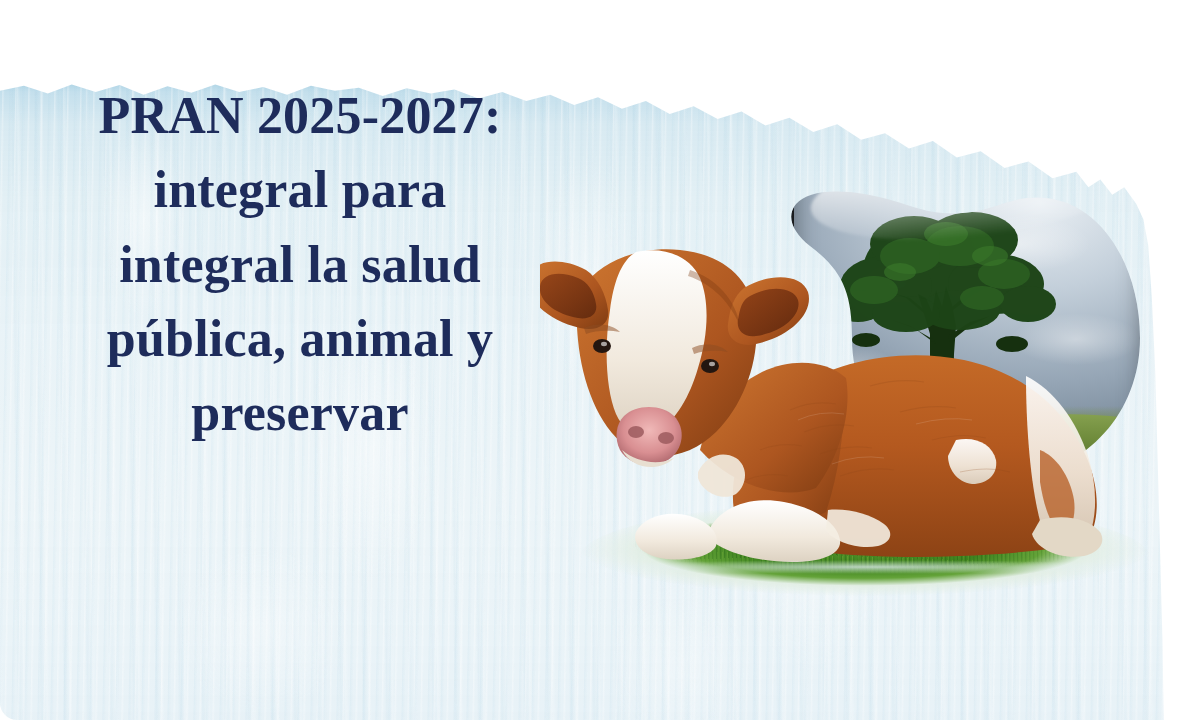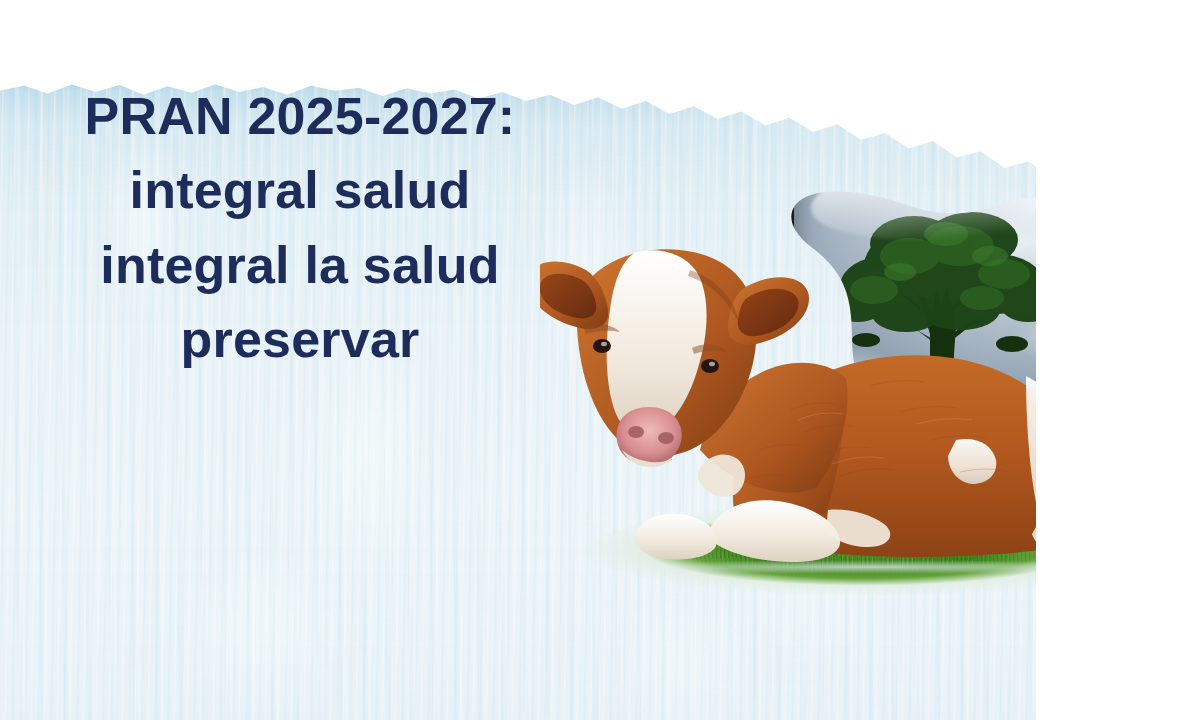--- a/index.html
+++ b/index.html
@@ -2,25 +2,26 @@
 <html><head>
 <meta charset="utf-8">
 <style>
   html, body {
     margin: 0;
     padding: 0;
     background: #ffffff;
   }
   #banner {
     position: relative;
-    width: 1036px;
+    width: 1200px;
     height: 720px;
     overflow: hidden;
     background: #ffffff;
-    font-family: Liberation Sans, sans-serif;
+    font-family: Liberation Serif, serif;
+    border-radius: 17px;
   }
 
   
   .wash-wrap {
     position: absolute;
     inset: 0;
     overflow: hidden;
   }
   .wash {
     position: absolute;
@@ -254,22 +255,23 @@
 
   <div class="wash-wrap">
     <div class="wash">
       <div class="wash-fibres"></div>
       <div class="wash-mottle"></div>
     </div>
   </div>
 
   <h1 class="headline">
     <span class="l1">PRAN 2025-2027:</span>
-    <span class="l1">integral salud</span>
+    <span class="l1">integral para</span>
     <span class="l1">integral la salud</span>
+    <span class="l1">pública, animal y</span>
     <span class="l1">preservar</span>
   </h1>
 
   <div class="photo">
 
     <div class="droplet">
       <div class="droplet-sky"></div>
       <div class="droplet-clouds"></div>
       <div class="droplet-ground"></div>
       <div class="droplet-hill"></div>

